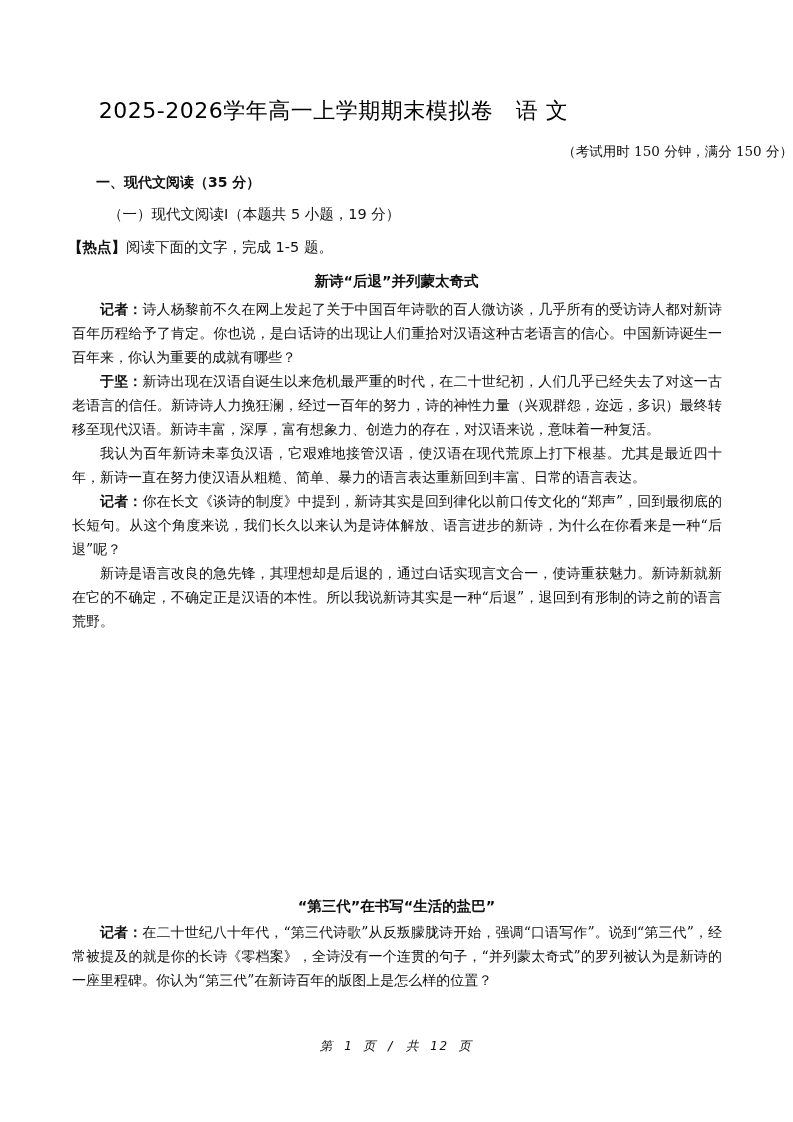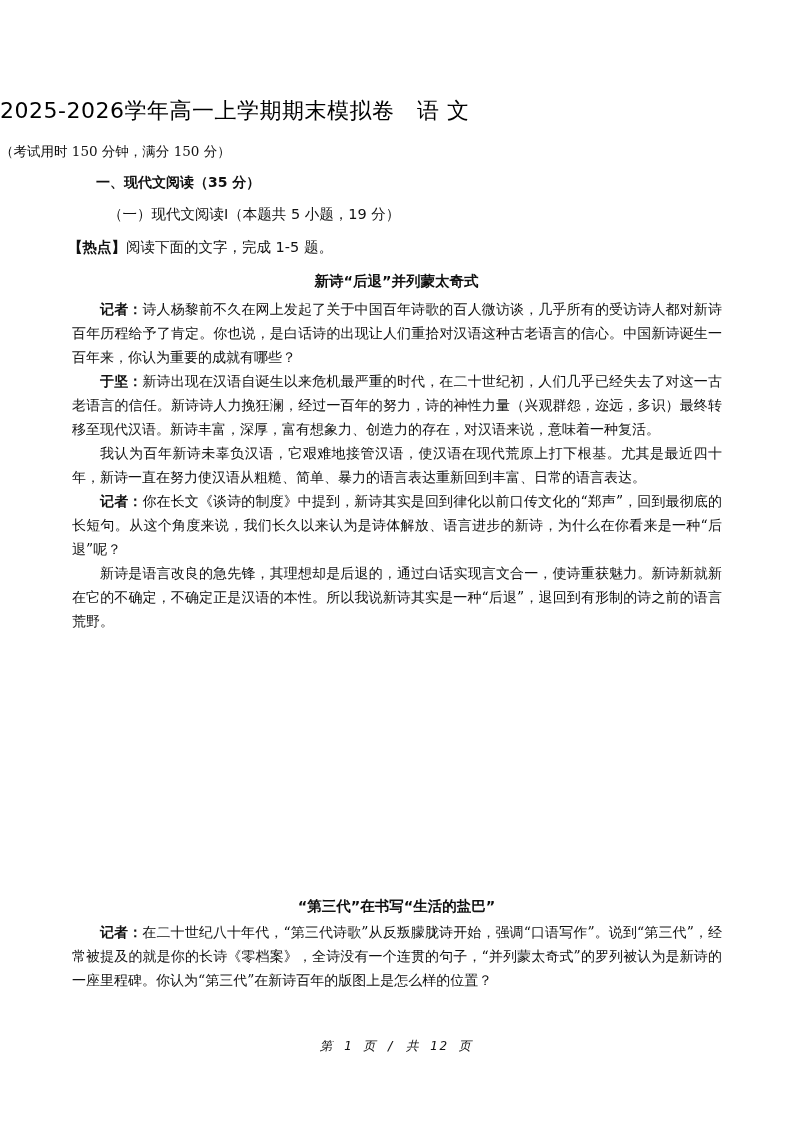--- a/index.html
+++ b/index.html
@@ -1,22 +1,22 @@
 <!DOCTYPE html>
 <html><head>
 <meta charset="utf-8">
 <style>
   html, body { margin: 0; padding: 0; background: #ffffff; }
   body { width: 793px; height: 1122px; position: relative; overflow: hidden;
          font-family: "DejaVu Serif", "Liberation Serif", serif; color: #111; }
   .abs { position: absolute; }
-  .title { top: 96px; left: 0; width: 643px; 
+  .title { top: 96px; left: 0; width: 643px; text-align: center;
            font-family: "DejaVu Sans", "Liberation Sans", sans-serif;
-           font-size: 22px; letter-spacing: 0.5px; color: #000; }
-  .subtitle { top: 143px; left: 0; width: 793px; text-align: left; font-size: 13.5px; }
+           font-size: 22px; letter-spacing: 0.5px; color: #000; padding-left: 12px; }
+  .subtitle { top: 143px; left: 0; width: 793px; text-align: right; font-size: 13.5px; }
   .sec1 { top: 174px; left: 96px; font-family: "DejaVu Sans", "Liberation Sans", sans-serif;
           font-weight: bold; font-size: 14px; }
   .sec1sub { top: 205px; left: 108px; font-family: "DejaVu Sans", "Liberation Sans", sans-serif;
              font-size: 14.5px; }
   .hot { top: 238px; left: 68px; font-family: "DejaVu Sans", "Liberation Sans", sans-serif; font-size: 14.5px; }
   .hot b { font-weight: bold; }
   .heading { left: 0; width: 793px; text-align: center;
              font-family: "DejaVu Sans", "Liberation Sans", sans-serif; font-weight: bold; font-size: 14.5px; }
   .body { left: 72px; width: 650px; font-size: 14px; line-height: 24px; text-align: justify; }
   .para { text-indent: 2em; margin: 0; }

